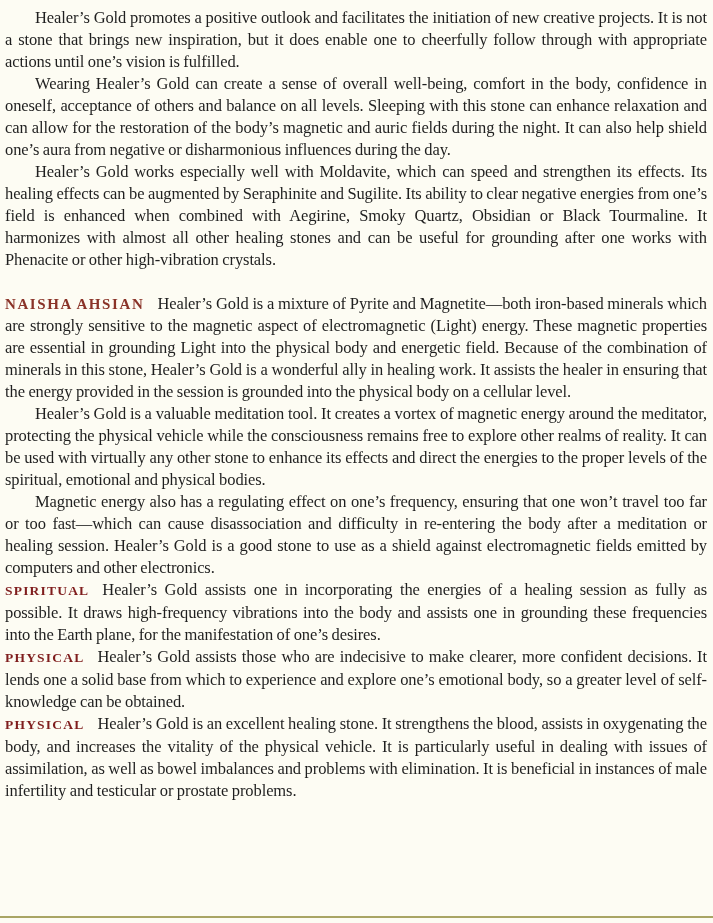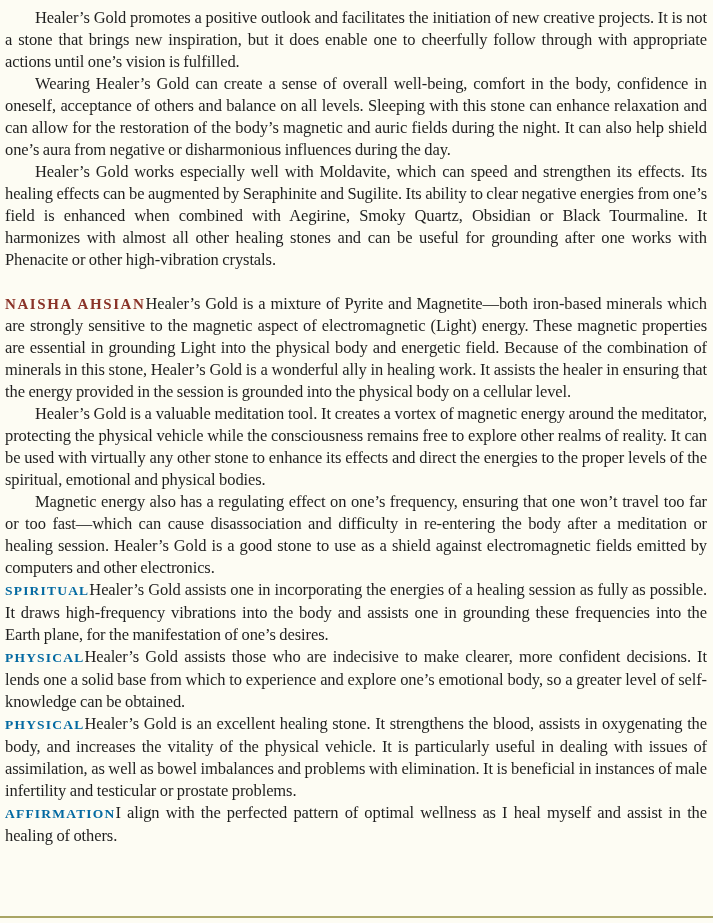--- a/index.html
+++ b/index.html
@@ -36,30 +36,31 @@
     word-spacing:-0.5px;
     text-align:justify;
   }
 
   .para { margin:0; }
   .para.indent { text-indent:30px; }
   .para.gap-before { margin-top:22px; }
 
   .label {
     font-weight:bold;
+    margin-right:13px;
     white-space:nowrap;
   }
   .label:empty { display:none; margin:0; }
   .label.maroon {
     color:#8a3328;
     font-size:15px;
     letter-spacing:1.6px;
   }
   .label.olive {
-    color:#0369a1;
+    color:#7f1d1d;
     font-size:13.5px;
     letter-spacing:1.2px;
   }
 
   .bottom-rule {
     position:absolute;
     left:0; right:0;
     bottom:5px;
     height:2px;
     background:#a9a564;
@@ -87,19 +88,18 @@
     <p class="para indent"><span>Healer’s Gold is a valuable meditation tool. It creates a vortex of magnetic energy around the meditator, protecting the physical vehicle while the consciousness remains free to explore other realms of reality. It can be used with virtually any other stone to enhance its effects and direct the energies to the proper levels of the spiritual, emotional and physical bodies.</span></p>
 
     <p class="para indent"><span>Magnetic energy also has a regulating effect on one’s frequency, ensuring that one won’t travel too far or too fast—which can cause disassociation and difficulty in re-entering the body after a meditation or healing session. Healer’s Gold is a good stone to use as a shield against electromagnetic fields emitted by computers and other electronics.</span></p>
 
     <p class="para"><span class="label olive">SPIRITUAL</span><span>Healer’s Gold assists one in incorporating the energies of a healing session as fully as possible. It draws high-frequency vibrations into the body and assists one in grounding these frequencies into the Earth plane, for the manifestation of one’s desires.</span></p>
 
     <p class="para"><span class="label olive">PHYSICAL</span><span>Healer’s Gold assists those who are indecisive to make clearer, more confident decisions. It lends one a solid base from which to experience and explore one’s emotional body, so a greater level of self-knowledge can be obtained.</span></p>
 
     <p class="para"><span class="label olive">PHYSICAL</span><span>Healer’s Gold is an excellent healing stone. It strengthens the blood, assists in oxygenating the body, and increases the vitality of the physical vehicle. It is particularly useful in dealing with issues of assimilation, as well as bowel imbalances and problems with elimination. It is beneficial in instances of male infertility and testicular or prostate problems.</span></p>
 
-    <p class="para"><span class="label olive">AFFIRMATION</span><span>I align with the perfected pattern of optimal wellness as I heal myself and assist in the healing of others.</span></p>
 
   </div>
 
   <div class="bottom-rule"></div>
 
 </div>
 
 </body></html>

